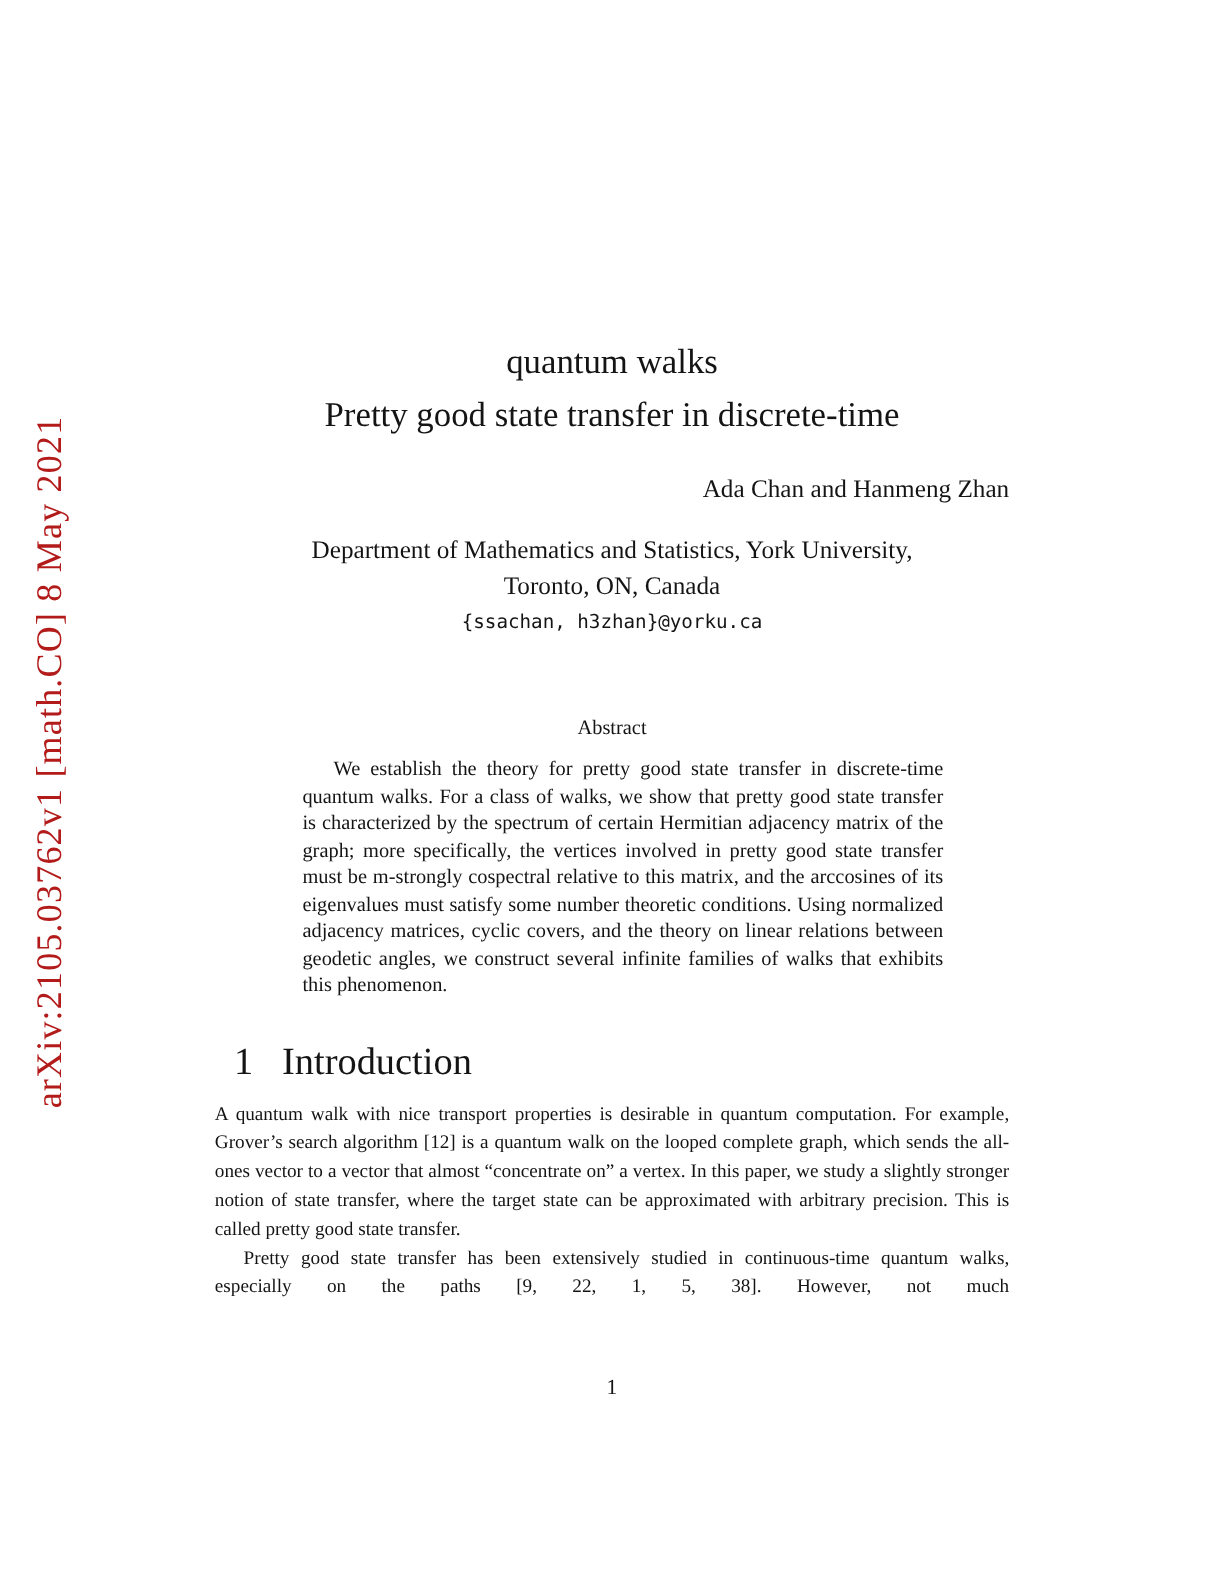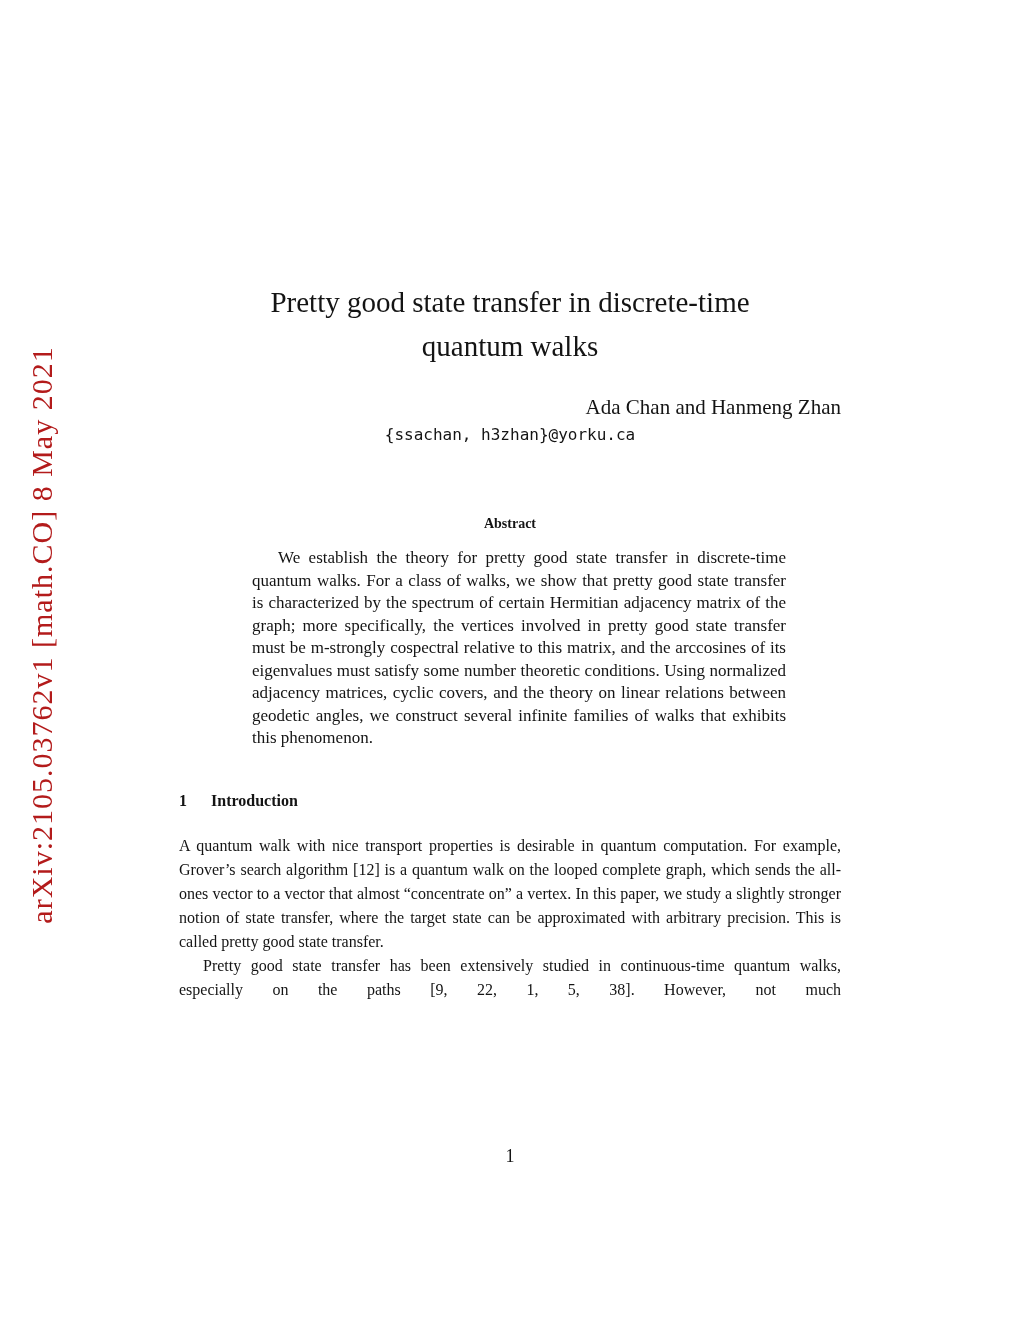--- a/index.html
+++ b/index.html
@@ -61,37 +61,38 @@
     font-size: 16px;
     line-height: 24px;
     margin-top: 3px;
   }
   .abstract {
     width: 552px;
     margin: 66px auto 0 auto;
   }
   .abstract-heading {
     text-align: center;
-    font-weight: bold;
-    font-size: 14px;
+    font-weight: normal;
+    font-size: 17px;
     line-height: 21px;
     margin-bottom: 13px;
   }
   .abstract-text {
     font-size: 17px;
     line-height: 22.5px;
     text-align: justify;
     text-indent: 26px;
     margin-left: 18px;
   }
   .section-heading {
     margin-top: 36px;
-    font-size: 16px;
+    font-size: 32px;
     line-height: 30px;
-    font-weight: bold;
+    font-weight: normal;
+    margin-left: 16px;
   }
   .section-number {
     display: inline-block;
     margin-right: 24px;
   }
   .para {
     font-size: 16px;
     line-height: 24px;
     text-align: justify;
   }
@@ -116,26 +117,30 @@
 </head>
 <body>
 
 <div class="page">
 
   <div class="arxiv-stamp">arXiv:2105.03762v1 [math.CO] 8 May 2021</div>
 
   <div class="content">
 
     <div class="title">
+      <div>quantum walks</div>
       <div>Pretty good state transfer in discrete-time</div>
-      <div>quantum walks</div>
     </div>
 
     <div class="authors">Ada Chan and Hanmeng Zhan</div>
 
+    <div class="affiliation">
+      <div>Department of Mathematics and Statistics, York University,</div>
+      <div>Toronto, ON, Canada</div>
+    </div>
 
     <div class="email">{ssachan, h3zhan}@yorku.ca</div>
 
     <div class="abstract">
       <div class="abstract-heading">Abstract</div>
       <div class="abstract-text">We establish the theory for pretty good state transfer in discrete-time quantum walks. For a class of walks, we show that pretty good state transfer is characterized by the spectrum of certain Hermitian adjacency matrix of the graph; more specifically, the vertices involved in pretty good state transfer must be m-strongly cospectral relative to this matrix, and the arccosines of its eigenvalues must satisfy some number theoretic conditions. Using normalized adjacency matrices, cyclic covers, and the theory on linear relations between geodetic angles, we construct several infinite families of walks that exhibits this phenomenon.</div>
     </div>
 
     <div class="section-heading">
       <span class="section-number">1</span><span>Introduction</span>

